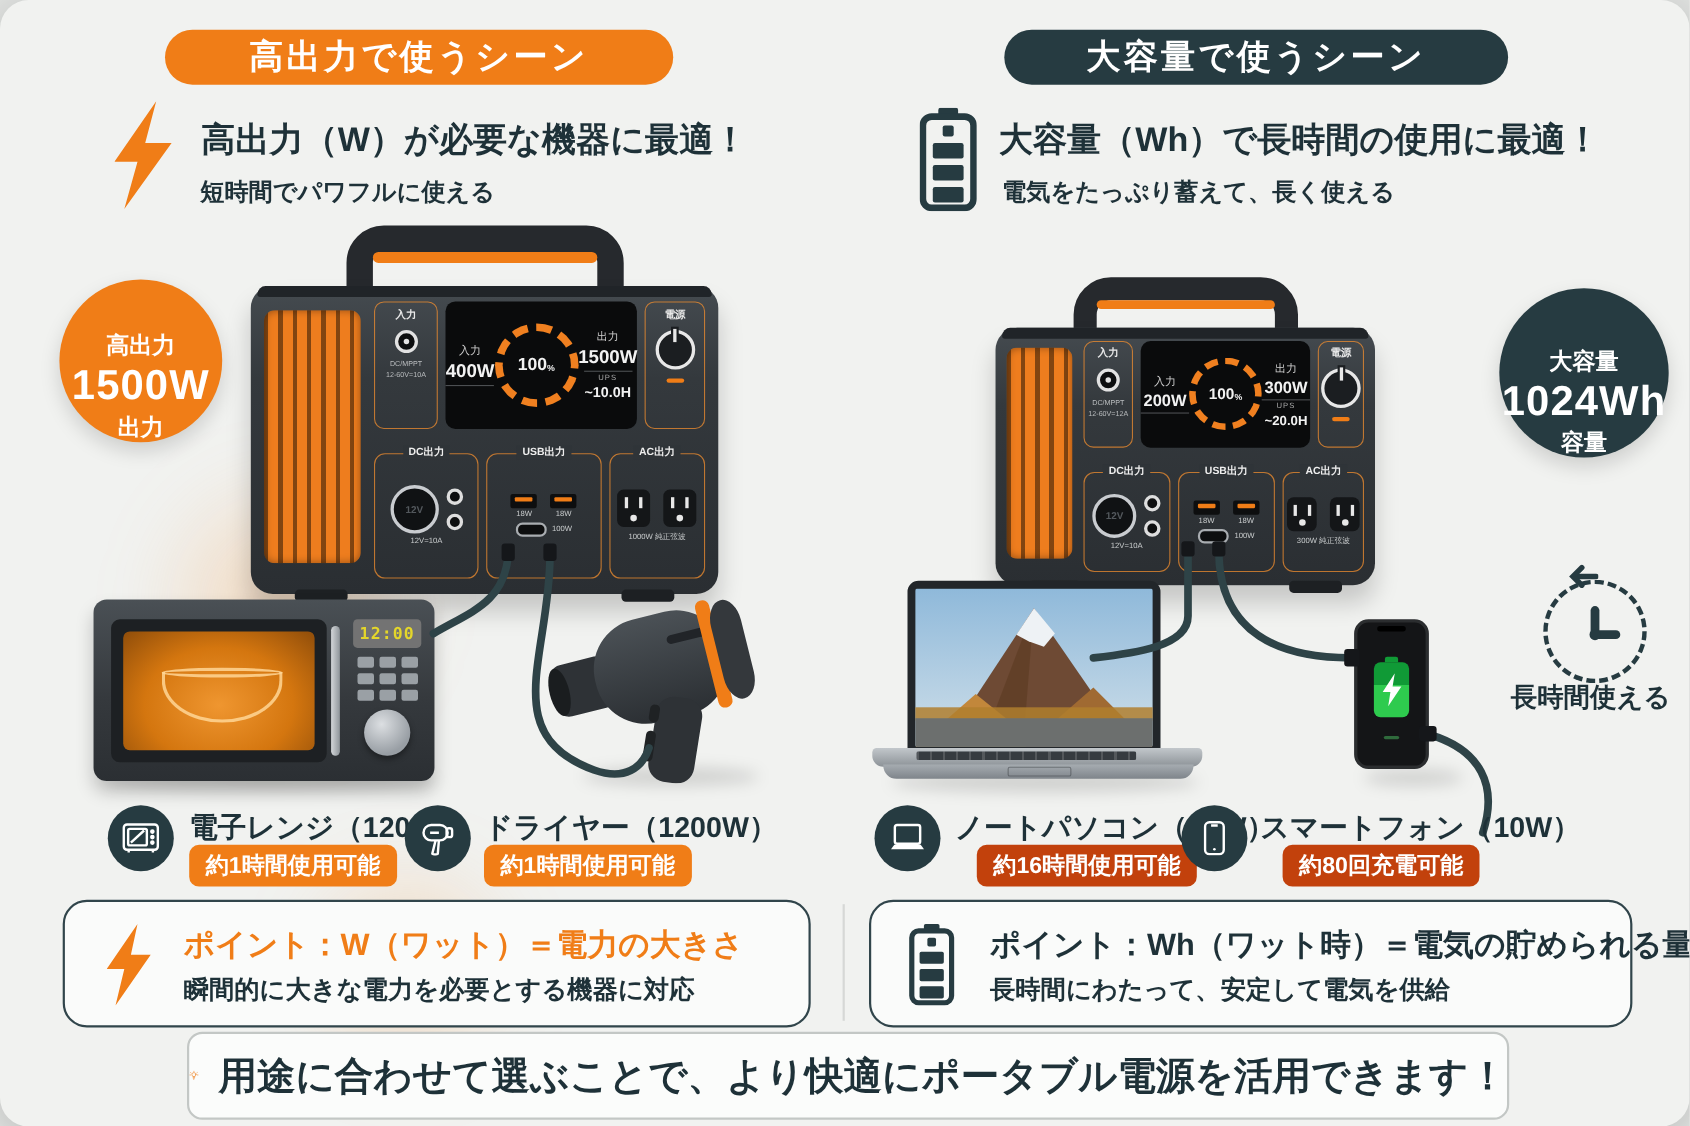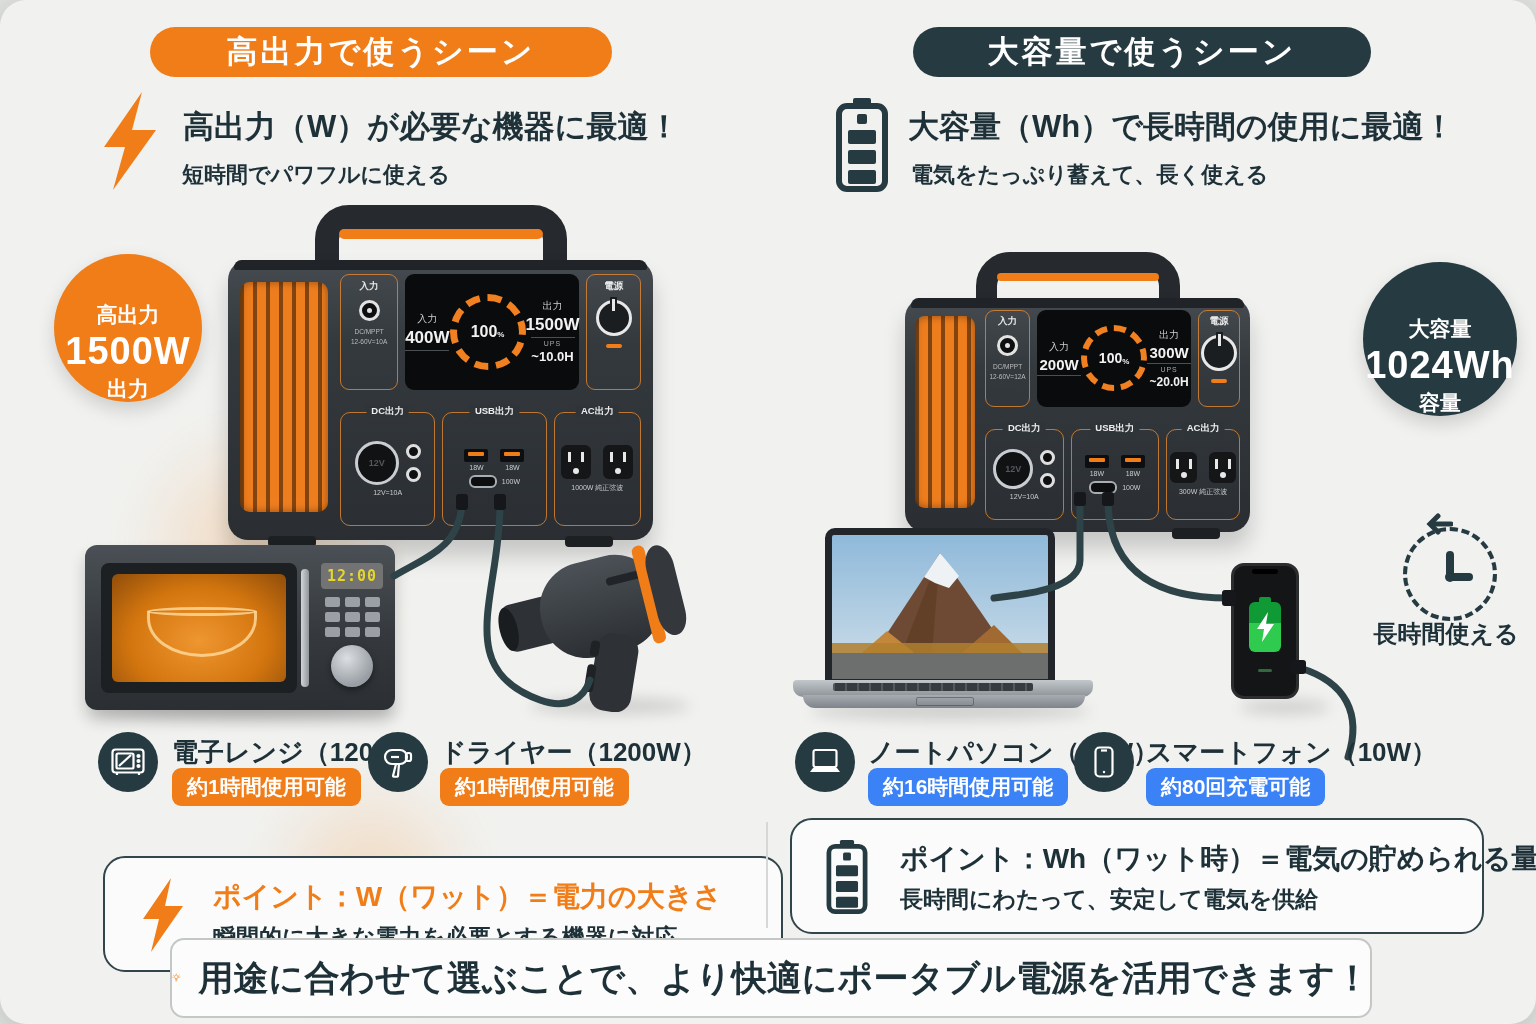--- a/index.html
+++ b/index.html
@@ -103,21 +103,21 @@
   .ph-bolt{position:absolute;left:50%;top:46px;transform:translateX(-50%);z-index:2;}
   .ph-dot{position:absolute;left:50%;bottom:24px;transform:translateX(-50%);width:14px;height:3px;border-radius:2px;background:#2f6a3c;}
   
   .clock{position:absolute;width:86px;height:86px;border:4px dashed #263B41;border-radius:50%;}
   .clock-label{position:absolute;font-size:24px;font-weight:800;color:#1E3138;text-align:center;}
   
   .dev-icon{position:absolute;width:60px;height:60px;border-radius:50%;background:#263B41;display:flex;align-items:center;justify-content:center;z-index:6;}
   .dev-name{position:absolute;font-size:26px;font-weight:800;color:#1E3138;white-space:nowrap;z-index:6;}
   .dev-badge{position:absolute;color:#fff;font-size:21px;font-weight:800;padding:5px 15px;border-radius:9px;white-space:nowrap;z-index:6;}
   .dev-badge.orange{background:#F07D17;}
-  .dev-badge.dark{background:#3b82f6;}
+  .dev-badge.dark{background:#c2410c;margin-left:20px;}
   
   .point-box{position:absolute;background:#fafbfa;border:2.5px solid #31454b;border-radius:22px;z-index:6;}
   .pt-title{position:absolute;left:108px;top:20px;font-size:28px;font-weight:800;white-space:nowrap;}
   .pt-title.orange{color:#F07D17;}
   .pt-title.dark{color:#1E3138;}
   .pt-desc{position:absolute;left:108px;top:64px;font-size:23px;font-weight:700;color:#1E3138;white-space:nowrap;}
   .divider{position:absolute;background:#d6d8d6;z-index:6;}
   .footer{position:absolute;left:170px;top:938px;width:1198px;height:76px;background:#fbfcfb;border:2px solid #c3c7c5;border-radius:14px;display:flex;align-items:center;justify-content:center;gap:18px;z-index:6;}
   .footer-text{font-size:35px;font-weight:800;color:#1E3138;white-space:nowrap;}
   svg{display:block;}
@@ -502,21 +502,21 @@
   <div class="dev-icon" style="left:1074px;top:732px;">
     <svg width="20" height="32" viewBox="0 0 20 32" fill="none" stroke="#fff" stroke-width="2.2">
       <rect x="1.5" y="1.5" width="17" height="29" rx="4"></rect>
       <line x1="7" y1="4.5" x2="13" y2="4.5"></line>
       <circle cx="10" cy="26" r="1.2" fill="#fff" stroke="none"></circle>
     </svg>
   </div>
   <div class="dev-name" style="left:1146px;top:735px;">スマートフォン（10W）</div>
   <div class="dev-badge dark" style="left:1146px;top:768px;">約80回充電可能</div>
 
-  <div class="point-box" style="left:57px;top:856px;width:676px;height:112px;margin-left:46px;">
+  <div class="point-box" style="left:57px;top:818px;width:676px;height:112px;">
     <svg class="abs" style="left:38px;top:20px;" width="42" height="74" viewBox="0 0 42 74">
       <polygon points="28,0 0,41 16,41 8,74 40,28 22,28" fill="#F07D17"></polygon>
     </svg>
     <div class="pt-title orange">ポイント：W（ワット）＝電力の大きさ</div>
     <div class="pt-desc">瞬間的に大きな電力を必要とする機器に対応</div>
   </div>
 
   <div class="divider" style="left:766px;top:822px;width:2px;height:106px;"></div>
 
   <div class="point-box" style="left:790px;top:818px;width:690px;height:112px;">

